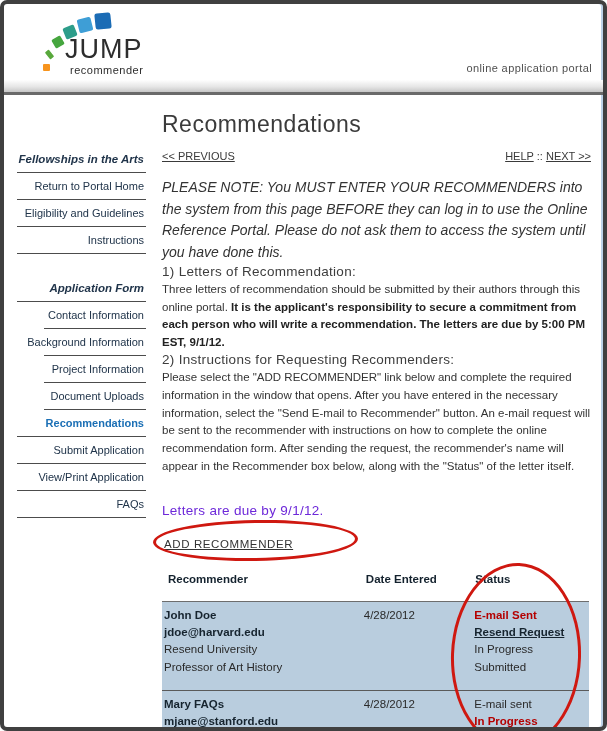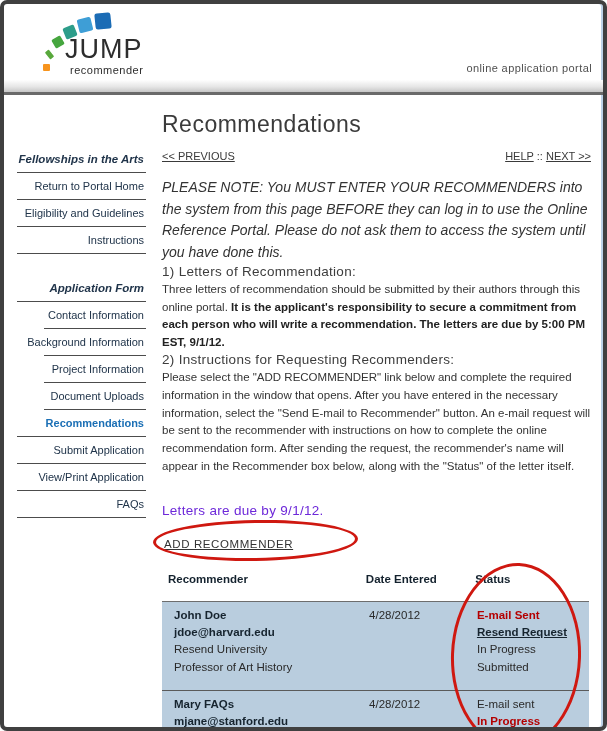--- a/index.html
+++ b/index.html
@@ -92,21 +92,21 @@
   
   .table-wrap { position: relative; margin-top: 18px; margin-right: 2px; }
   .tbl-head {
     display: grid; grid-template-columns: 47% 26% 27%;
     font-size: 11.5px; font-weight: bold; color: #14222e;
     padding: 3px 0 16px 6px;
   }
   .tbl-body { background: #b9cdde; border-top: 1px solid #6d6d6d; border-bottom: 1px solid #6d6d6d; }
   .tbl-row {
     display: grid; grid-template-columns: 47% 26% 27%;
-    padding: 5px 0 14px 12px; font-size: 11.5px; line-height: 1.5;
+    padding: 5px 0 14px 2px; font-size: 11.5px; line-height: 1.5;
   }
   .tbl-row + .tbl-row { border-top: 1px solid #5a5a5a; }
   .cell div { min-height: 17px; }
   .t-bold { font-weight: bold; color: #16242f; }
   .t-norm { color: #2a2a2a; }
   .s-red { color: #b40000; font-weight: bold; }
   .s-link { color: #16242f; font-weight: bold; text-decoration: underline; cursor: pointer; }
   .ellipse-status {
     position: absolute; top: -7px; left: 289px;
     width: 130px; height: 186px;

